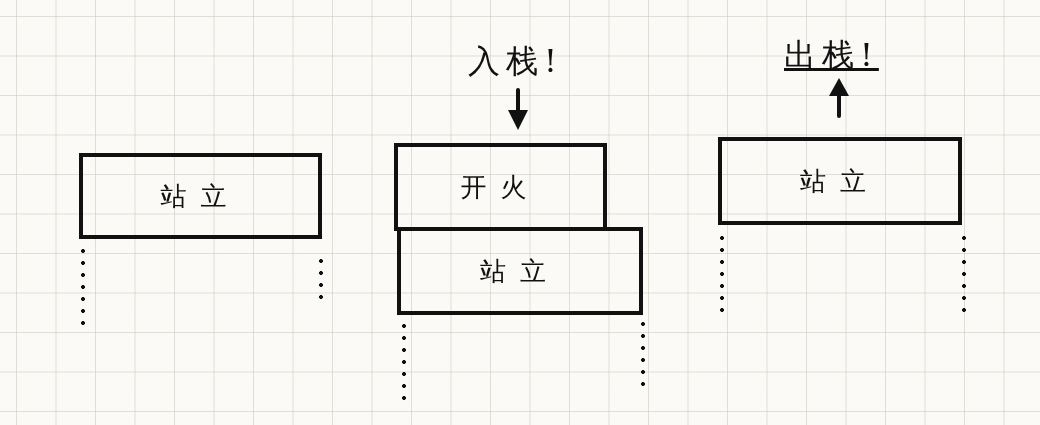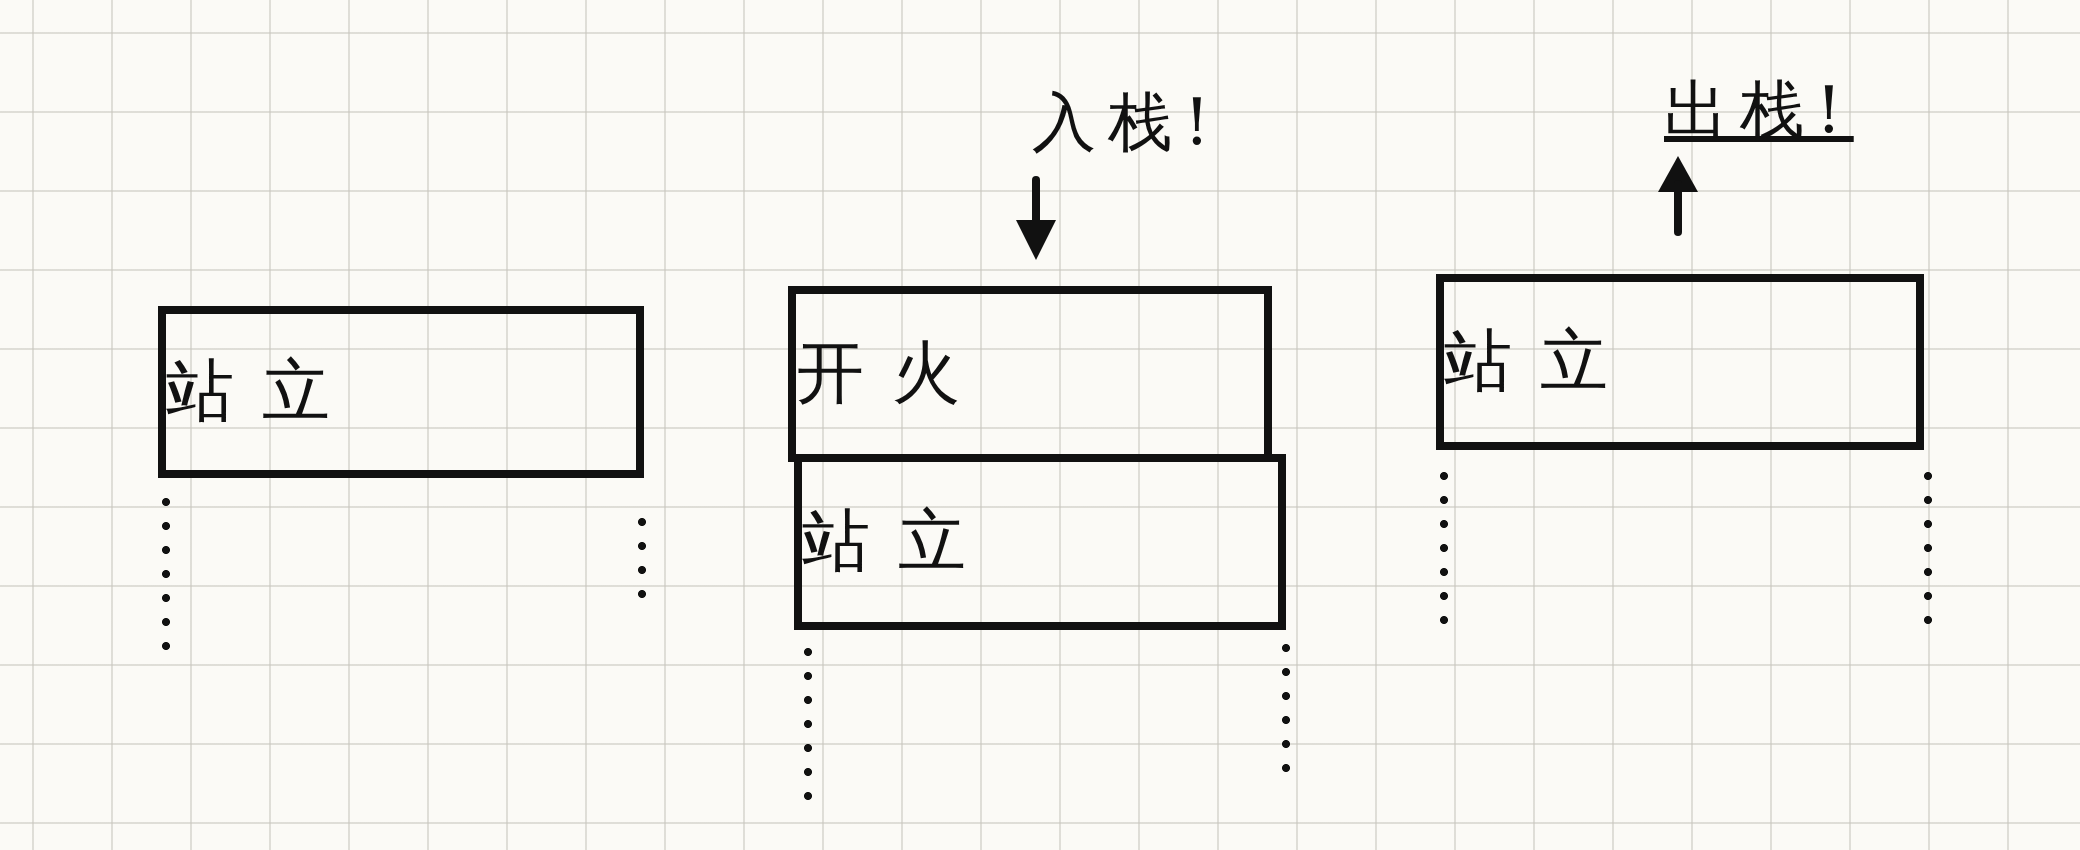--- a/index.html
+++ b/index.html
@@ -13,55 +13,54 @@
     background-position: 16px 16px;
     position: relative;
     font-family: "DejaVu Serif", serif;
     color: #111;
   }
   .stack { position: absolute; }
   .cell {
     position: absolute;
     border: 4px solid #111;
     box-sizing: border-box;
-    display: flex; align-items: center; 
-    font-size: 34px; letter-spacing: 14px;
+    display: flex; align-items: center; justify-content: center;
+    font-size: 26px; letter-spacing: 14px;
     font-family: "DejaVu Serif", serif;
   }
   .dots {
     position: absolute; width: 4px;
     background-image: radial-gradient(circle, #111 1.8px, transparent 2.2px);
     background-size: 4px 12px;
     background-repeat: repeat-y;
   }
   .op-label {
     position: absolute; font-size: 32px; letter-spacing: 6px;
     font-family: "DejaVu Serif", serif;
-    margin-left: 48px;
   }
   .arrow { position: absolute; }
 </style>
 </head>
 <body>
 
 <div class="stack">
   <div class="cell" style="left:79px; top:153px; width:243px; height:86px;">
     <span>站立</span>
   </div>
   <div class="dots" style="left:81px; top:245px; height:80px;"></div>
   <div class="dots" style="left:319px; top:255px; height:50px;"></div>
 </div>
 
 <div class="op-label" style="left:468px; top:40px;">入栈!</div>
 <svg class="arrow" style="left:505px; top:88px;" width="26" height="46" viewBox="0 0 26 46">
   <line x1="13" y1="2" x2="13" y2="26" stroke="#111" stroke-width="4" stroke-linecap="round"></line>
   <path d="M3 22 L23 22 L13 42 Z" fill="#111"></path>
 </svg>
 <div class="stack">
-  <div class="cell" style="left:394px; top:143px; width:242px; height:88px;font-family:Liberation Serif, serif;">
+  <div class="cell" style="left:394px; top:143px; width:213px; height:88px;font-family:Liberation Serif, serif;">
     <span>开火</span>
   </div>
   <div class="cell" style="left:397px; top:227px; width:246px; height:88px;">
     <span>站立</span>
   </div>
   <div class="dots" style="left:402px; top:320px; height:85px;"></div>
   <div class="dots" style="left:641px; top:318px; height:75px;"></div>
 </div>
 
 <div class="op-label" style="left:784px; top:34px;text-decoration:underline;">出栈!</div>

